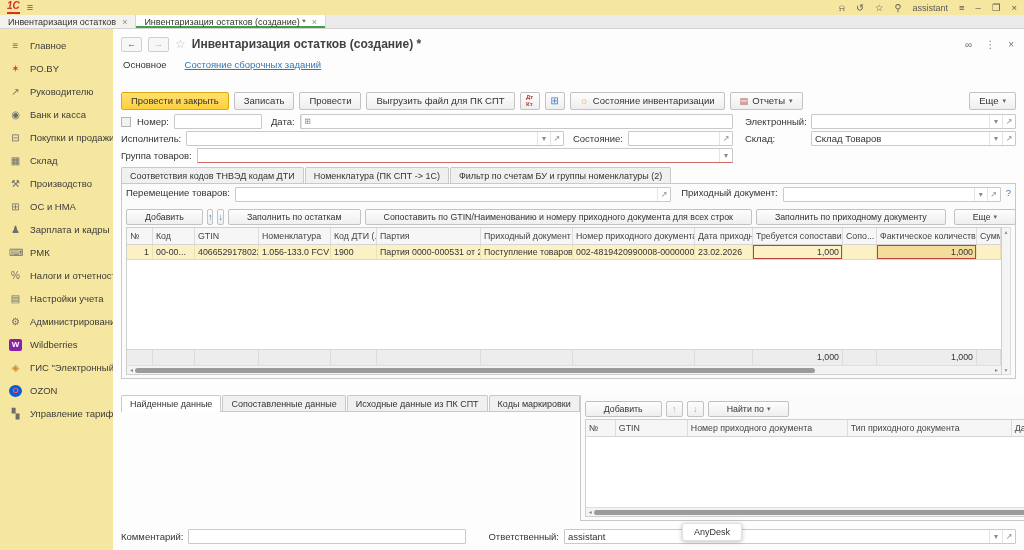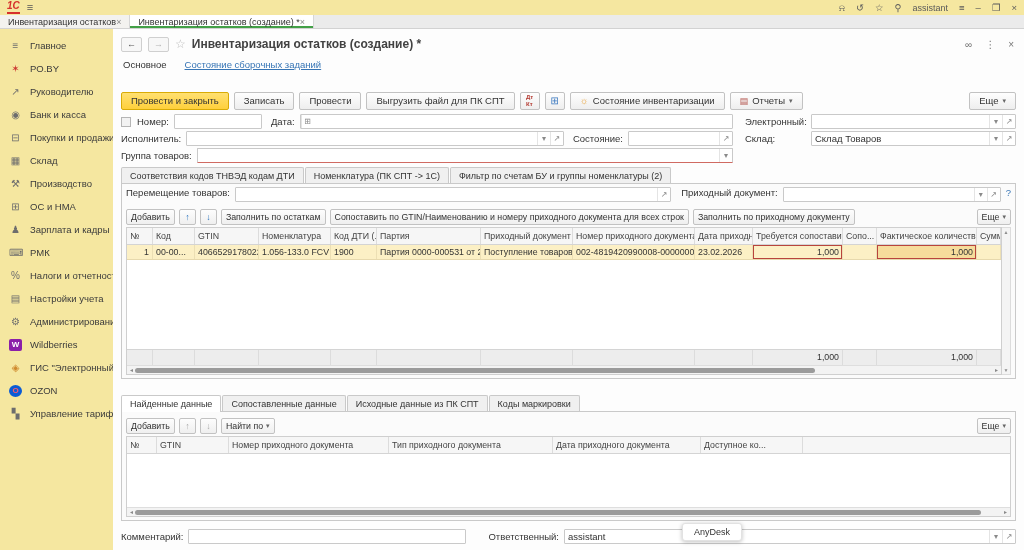--- a/index.html
+++ b/index.html
@@ -11,21 +11,21 @@
   .titlebar { height:15px; background:#f5e7a0; display:flex; align-items:center; padding:0 7px; gap:7px; }
   .logo { color:#d6302c; font-weight:bold; font-style:italic; font-size:10px; line-height:1; border-bottom:2px solid #d6302c; padding-bottom:1px; }
   .tb-menu { color:#555; font-size:11px; line-height:1; cursor:pointer; }
   .tb-title { font-size:9.5px; color:#3c3c3c; white-space:nowrap; overflow:hidden; }
   .tb-right { margin-left:auto; display:flex; align-items:center; gap:11px; color:#5a5a5a; }
   .tb-ic { font-size:9.5px; line-height:1; cursor:pointer; }
   .tb-user { font-size:9px; }
 
   
   .wintabs { height:14px; background:#ebebeb; border-bottom:1px solid #d2d2d2; display:flex; align-items:stretch; }
-  .wintab { display:flex; align-items:center; padding:0 8px; font-size:9px; color:#333;
+  .wintab { display:flex; align-items:center; gap:6px; padding:0 8px; font-size:9px; color:#333;
             background:#f3f2ef; border-right:1px solid #d6d6d6; white-space:nowrap; cursor:pointer; }
   .wintab.active { background:#fff; box-shadow: inset 0 -2px 0 #43a047; }
   .tabx { color:#8a8a8a; font-size:9px; }
 
   
   .bodyrow { display:flex; height:521px; }
   .sidebar { width:113px; flex:none; background:#f5e7a0; padding-top:5px; overflow:hidden; }
   .sbitem { height:23px; display:flex; align-items:center; gap:8px; padding:0 9px; font-size:9.5px; color:#3b3b3b; cursor:pointer; white-space:nowrap; }
   .sbic { width:13px; height:12px; line-height:12px; text-align:center; color:#6d6d6d; font-size:10px; flex:none; }
   .sbic.red { color:#cc3a33; }
@@ -79,21 +79,21 @@
   .tabs { height:17px; flex:none; display:flex; align-items:stretch; gap:1px; margin-top:3px; border-bottom:1px solid #c9c9c9; padding-left:0; }
   .tab { display:flex; align-items:center; padding:0 8px; font-size:9px; background:#f0f0f0; color:#333;
          border:1px solid #c9c9c9; border-bottom:none; border-radius:2px 2px 0 0; cursor:pointer; white-space:nowrap; }
   .tab.active { background:#fff; margin-bottom:-1px; }
   .panel { border:1px solid #c9c9c9; border-top:none; background:#fbfbfb; display:flex; flex-direction:column; padding:3px 4px; min-height:0; }
   .panel.mainpanel { flex:1.5; }
 
   .subrow { height:19px; flex:none; display:flex; align-items:flex-start; }
   .cmdrow { height:21px; flex:none; display:flex; align-items:center; gap:4px; }
   .cbtn { height:16px; border:1px solid #c2c2c2; background:linear-gradient(#fdfdfd,#efefef); border-radius:2px;
-          font-size:8.8px; padding:0 4px; display:inline-flex; align-items:center; gap:3px; cursor:pointer; white-space:nowrap; color:#333; }
+          font-size:8.8px; padding:0 18px; display:inline-flex; align-items:center; gap:3px; cursor:pointer; white-space:nowrap; color:#333; }
   .abtn { width:17px; justify-content:center; padding:0; }
   .arr { color:#2f76c0; font-size:9px; font-weight:bold; }
   .arr.dis { color:#ababab; }
 
   
   .gridwrap { flex:1; min-height:0; display:flex; }
   .gridmain { flex:1; min-width:0; display:flex; flex-direction:column; border:1px solid #cfcfcf; background:#fff; }
   .vscroll { width:9px; flex:none; border:1px solid #dcdcdc; border-left:none; background:#f4f4f4; display:flex; flex-direction:column; align-items:center; justify-content:space-between; padding:1px 0; font-size:5px; color:#8d8d8d; }
   .grow { display:grid; grid-template-columns:26px 42px 64px 72px 46px 104px 92px 122px 58px 90px 34px 100px 1fr; flex:none; }
   .bgrow { display:grid; grid-template-columns:30px 72px 160px 164px 148px 102px 158px 1fr; flex:none; }
@@ -106,21 +106,21 @@
   .cell-attn { box-shadow: inset 0 0 0 1px #b8443c; }
   .cell-act { background:#f6dc9b; }
   .gfill { flex:1; background:#fff; min-height:0; }
   .gtot { background:#ededed; border-top:1px solid #d4d4d4; }
   .gtot .gc { height:15px; line-height:13px; }
   .hscroll { height:9px; flex:none; background:#f3f3f3; border-top:1px solid #dedede; display:flex; align-items:center; padding:0 1px; }
   .harrow { width:7px; font-size:5px; color:#8a8a8a; text-align:center; flex:none; }
   .hthumb { height:5px; background:#9b9b9b; border-radius:3px; }
   .t78 { width:78%; } .t96 { width:96%; }
 
-  .bot { flex:1; min-height:0; display:flex; flex-direction:column; margin-top:16px; }
+  .bot { flex:1; min-height:0; display:flex; flex-direction:row; margin-top:16px; }
   .bot .panel { flex:1; }
 
   
   .footer { height:20px; flex:none; display:flex; align-items:center; margin-top:5px; }
   .anydesk { position:absolute; left:682px; top:523px; background:#fff; border:1px solid #e2e2e2; border-radius:3px;
              box-shadow:0 1px 4px rgba(0,0,0,.25); padding:3px 11px; font-size:9px; color:#333; z-index:5; }
 </style>
 </head>
 <body>
 

